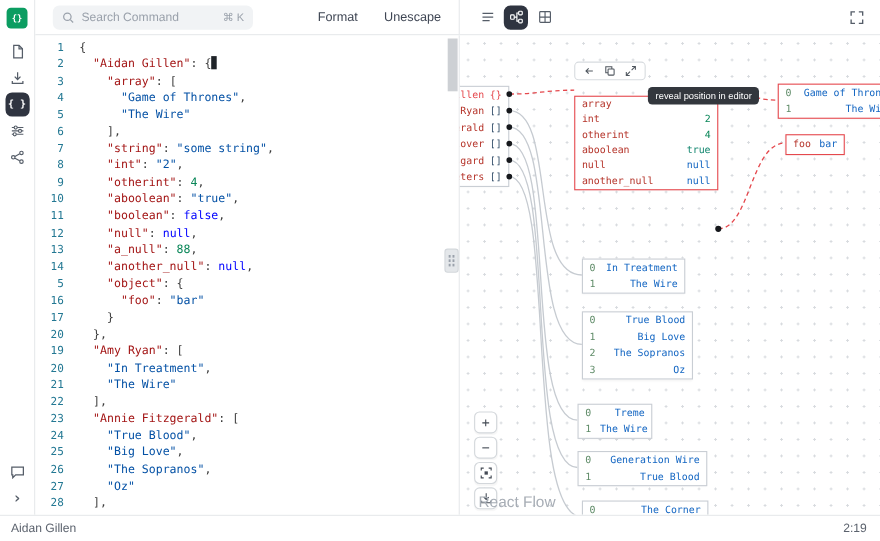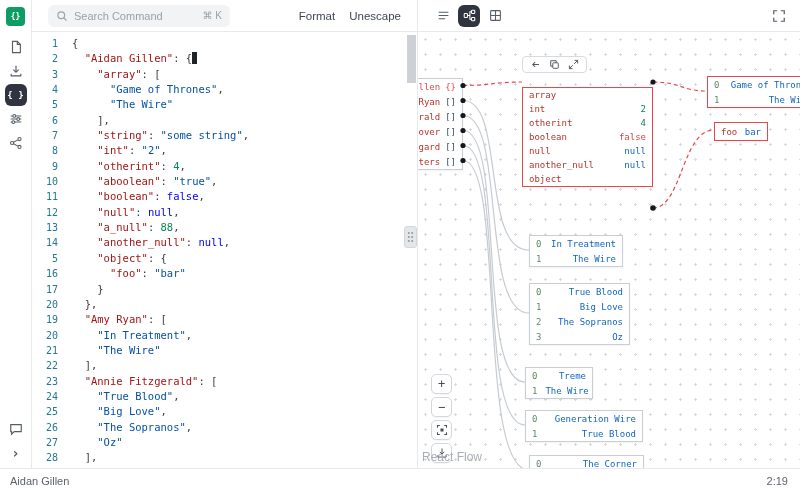--- a/index.html
+++ b/index.html
@@ -16,21 +16,21 @@
 
   
   .topbar{position:absolute;left:32px;top:0;right:0;height:32px;border-bottom:1px solid #e7e9ec;display:flex;background:#fff;z-index:25}
   .topbar-left{width:385px;display:flex;align-items:center;padding:8px 16px}
   .search{width:182px;height:22px;background:#f1f3f5;border-radius:6px;display:flex;align-items:center;gap:6px;padding:0 8px}
   .search input{border:0;background:transparent;outline:0;flex:1;min-width:0;font-size:11px;color:#333;font-family:inherit}
   .search input::placeholder{color:#9aa1ab}
   .kbd{font-size:10px;color:#9aa1ab;white-space:nowrap}
   .tb-btn{font-size:11.5px;color:#3f4654;background:none;border:0;cursor:pointer;font-family:inherit}
   .tb-btn.fmt{margin-left:auto}
-  .tb-btn.unesc{margin-left:14px}
+  .tb-btn.unesc{margin-left:24px}
   .topbar-right{flex:1;border-left:1px solid #e7e9ec;display:flex;align-items:center;padding:0 14px}
   .toggle{width:22px;height:22px;border-radius:6px;display:flex;align-items:center;justify-content:center;color:#555d68;margin-right:4px;cursor:pointer;background:none;border:0}
   .toggle.active{background:#2f3440;color:#fff}
   .fullscreen{margin-left:auto;color:#555d68;background:none;border:0;cursor:pointer;display:flex}
 
   
   .editor{position:absolute;left:32px;top:32px;width:385px;height:436px;overflow:hidden;display:flex;background:#fff;font-family:"DejaVu Sans Mono",monospace}
   .gutter{width:40px;padding-top:4px;text-align:right;color:#237893;font-size:10px;flex:none}
   .ln{height:15.35px;line-height:15.35px;padding-right:14px}
   .codearea{flex:1;padding-top:4px;font-size:10.5px;position:relative}
@@ -59,21 +59,21 @@
   .sel-node{left:104px;top:55px;width:131px;z-index:4}
   .srow{display:flex;align-items:center;height:14px;padding:0 6px;white-space:nowrap;overflow:hidden}
   .skey{color:#b5342a}
   .sval{margin-left:auto}
   .t-s{color:#1265c2}.t-n{color:#098658}.t-t{color:#12866f}.t-f{color:#d64540}.t-u{color:#1265c2}
   .node-toolbar{position:absolute;left:104px;top:24px;height:17px;background:#fff;border:1px solid #d7dbdf;border-radius:4px;display:flex;align-items:center;gap:8px;padding:0 7px;z-index:5}
   .ntb{background:none;border:0;color:#50575f;display:flex;cursor:pointer;padding:0}
   .tooltip{position:absolute;left:171px;top:47px;background:#33373d;color:#fff;font-size:8.5px;padding:3px 7px;border-radius:4px;z-index:8;white-space:nowrap}
   .controls{position:absolute;left:13px;top:342px;display:flex;flex-direction:column;gap:3px;z-index:6}
   .ctrl{width:21px;height:20px;background:#fff;border:1px solid #d3d7db;border-radius:5px;display:flex;align-items:center;justify-content:center;color:#444b55;font-size:12px;cursor:pointer;box-shadow:0 1px 1px rgba(0,0,0,.04);font-family:"DejaVu Sans Mono",monospace}
-  .attribution{position:absolute;left:4px;bottom:4px;font-size:12px;color:#a7adb5;z-index:6}
+  .attribution{position:absolute;left:17px;bottom:4px;font-size:14px;color:#a7adb5;z-index:6}
 
   
   .statusbar{position:absolute;left:0;bottom:0;width:800px;height:24px;border-top:1px solid #e7e9ec;background:#fff;display:flex;align-items:center;font-size:11px;color:#5b626d;z-index:35}
   .sb-left{padding-left:10px}
   .sb-right{margin-left:auto;padding-right:12px}
 </style>
 </head>
 <body>
 
 <nav class="rail">
@@ -282,34 +282,30 @@
         </div>
         <div class="srow">
           <span class="skey">int</span>
           <span class="sval t-n">2</span>
         </div>
         <div class="srow">
           <span class="skey">otherint</span>
           <span class="sval t-n">4</span>
         </div>
         <div class="srow">
-          <span class="skey">boolean</span>
-          <span class="sval t-f">false</span>
+          <span class="skey">aboolean</span>
+          <span class="sval t-t">true</span>
         </div>
         <div class="srow">
           <span class="skey">null</span>
           <span class="sval t-u">null</span>
         </div>
         <div class="srow">
           <span class="skey">another_null</span>
           <span class="sval t-u">null</span>
-        </div>
-        <div class="srow">
-          <span class="skey">object</span>
-          <span class="sval t-s"></span>
         </div>
       </div>
   <div class="gnode selected" style="left: 289px; top: 44px; width: 112px;">
         <div class="grow" style="height: 15px;">
           <span class="gidx">0</span>
           <span class="gval">Game of Thrones</span>
         </div>
         <div class="grow" style="height: 15px;">
           <span class="gidx">1</span>
           <span class="gval">The Wire</span>
@@ -400,20 +396,21 @@
     <circle cx="45" cy="53.5" r="2.6" fill="#16181c"></circle>
       <circle cx="45" cy="68.5" r="2.6" fill="#16181c"></circle>
     <circle cx="45" cy="83.5" r="2.6" fill="#16181c"></circle>
       <circle cx="45" cy="98.5" r="2.6" fill="#16181c"></circle>
     <circle cx="45" cy="113.5" r="2.6" fill="#16181c"></circle>
       <circle cx="45" cy="128.5" r="2.6" fill="#16181c"></circle>
     <circle cx="235" cy="50" r="2.6" fill="#16181c"></circle>
       <circle cx="235" cy="176" r="2.8" fill="#16181c"></circle>
   </svg>
 
+  <div class="tooltip">reveal position in editor</div>
 
   <div class="controls">
     <button class="ctrl">+</button>
     <button class="ctrl">−</button>
     <button class="ctrl">
       <svg width="12" height="12" viewBox="0 0 16 16" fill="none" stroke="currentColor" stroke-width="1.4">
           <path d="M2 5V2h3M11 2h3v3M14 11v3h-3M5 14H2v-3"></path>
           <rect x="6" y="6" width="4" height="4" fill="currentColor" stroke="none"></rect>
         </svg>
     </button>

